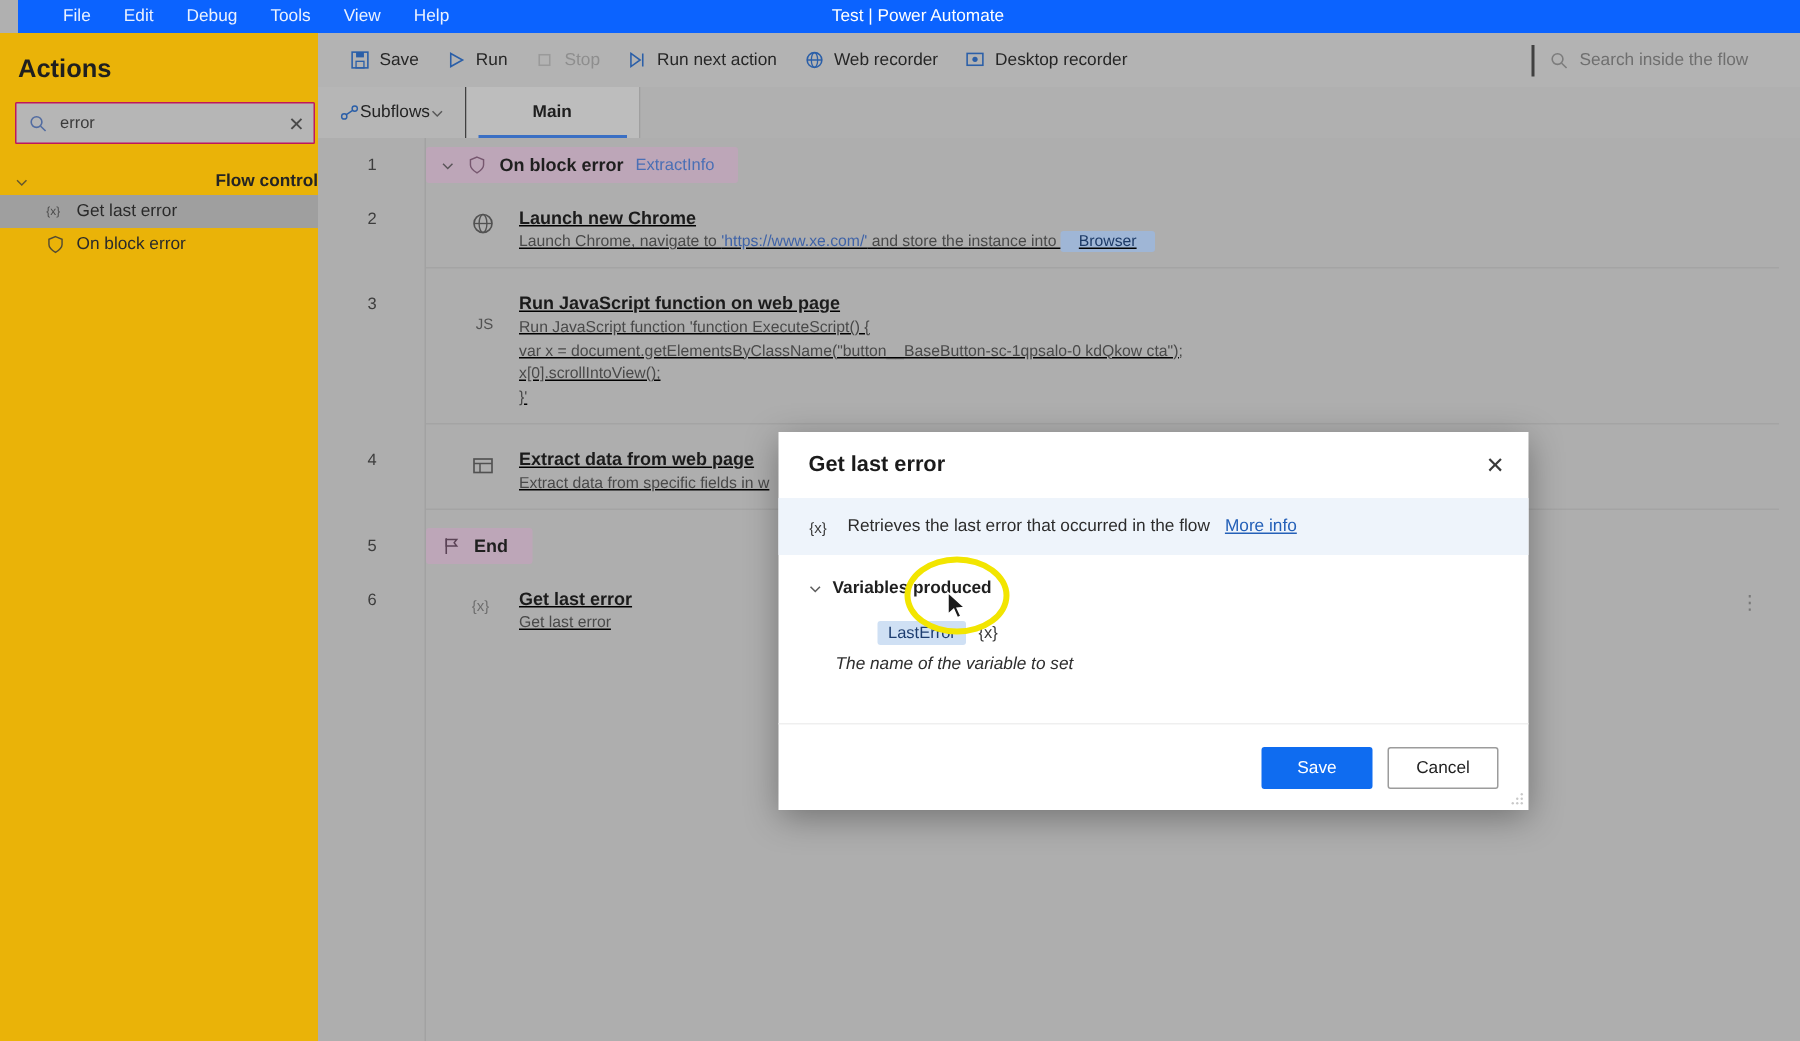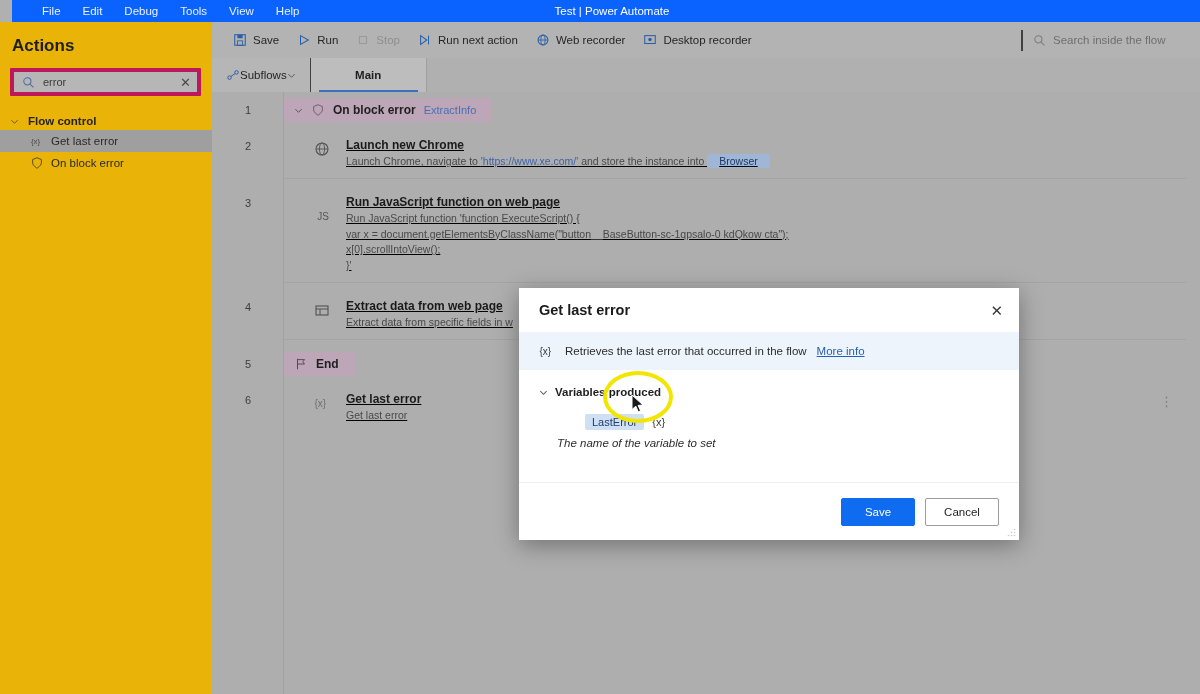--- a/index.html
+++ b/index.html
@@ -25,30 +25,30 @@
 
   
   .sidebar {
     position: absolute; left: 0; top: 22px; width: 212px; height: 672px;
     background: #eab308;
   }
   .sidebar-title {
     padding: 14px 0 0 12px; font-size: 17px; color: #1f1f1f; font-weight: 600;
   }
   .search-box {
-    margin: 12px 11px 0 10px; height: 28px; background: #b6b6b6;
-    border: 4px solid #be185d; display: flex; align-items: center;
+    margin: 12px 2px 0 10px; height: 28px; background: #b6b6b6;
+    border: 1px solid #be185d; display: flex; align-items: center;
     padding: 0 6px 0 8px; border-radius: 1px;
   }
   .search-ico { width: 13px; height: 13px; flex: 0 0 auto; opacity: .8; }
   .search-val { flex: 1; font-size: 11px; color: #3b3b3b; padding-left: 8px; }
   .search-clear { font-size: 13px; color: #4a4a4a; line-height: 1; cursor: pointer; }
 
   .tree { margin-top: 16px; }
-  .tree-group { display: flex; align-items: center; gap: 9px; padding: 3px 0 3px 10px; }
+  .tree-group { display: flex; align-items: center; gap: 9px; padding: 3px 0 3px 10px; justify-content: space-between; }
   .tree-group .label { font-size: 11.5px; color: #242424; font-weight: 600; }
   .chev { width: 9px; height: 9px; flex: 0 0 auto; opacity: .75; }
   .tree-item {
     display: flex; align-items: center; gap: 7px;
     padding: 4px 0 4px 30px; font-size: 11.5px; color: #2a2a2a;
   }
   .tree-item.sel { background: #9f9f9f; }
   .mini-ico { width: 14px; height: 14px; flex: 0 0 auto; opacity: .85; }
 
   

